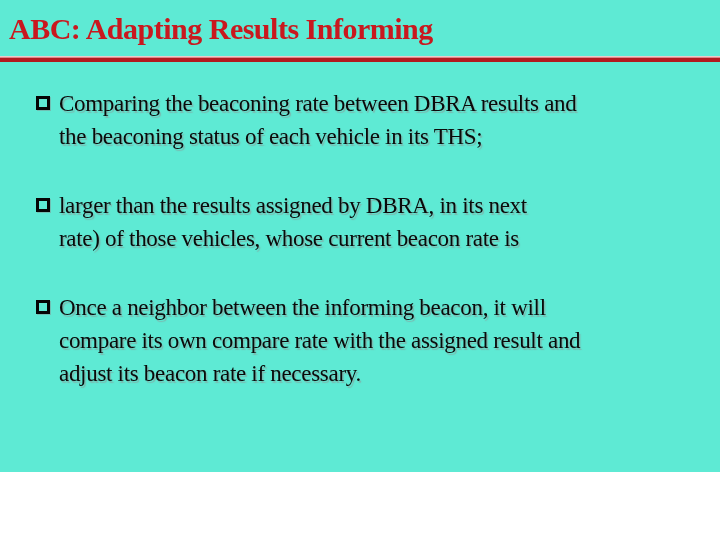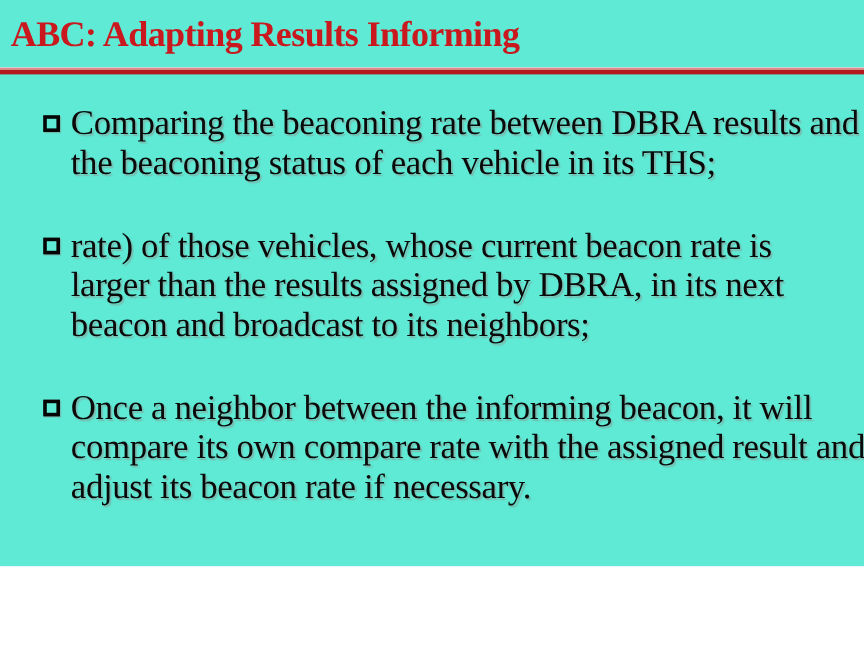--- a/index.html
+++ b/index.html
@@ -50,21 +50,21 @@
     width: 8px;
     height: 8px;
     border: 3px solid #050505;
     margin-top: 9px;
     box-shadow: 1px 1px 0 rgba(140,140,140,0.45);
   }
   .lines {
     margin-left: 9px;
   }
   .line {
-    font-size: 29px;
+    font-size: 23px;
     line-height: 33px;
     letter-spacing: -0.3px;
     color: #0a0a0a;
     white-space: nowrap;
     text-shadow: 1.5px 1.5px 1px rgba(145,145,145,0.55);
   }
   .page-number {
     position: absolute;
     left: 653px;
     top: 472px;
@@ -83,23 +83,22 @@
       <div class="bullet">
         <span class="marker"></span>
         <div class="lines">
           <div class="line">Comparing the beaconing rate between DBRA results and</div>
           <div class="line">the beaconing status of each vehicle in its THS;</div>
         </div>
       </div>
       <div class="bullet">
         <span class="marker"></span>
         <div class="lines">
+          <div class="line">larger than the results assigned by DBRA, in its next</div>
           <div class="line">rate) of those vehicles, whose current beacon rate is</div>
-          <div class="line">larger than the results assigned by DBRA, in its next</div>
-          <div class="line">beacon and broadcast to its neighbors;</div>
         </div>
       </div>
       <div class="bullet">
         <span class="marker"></span>
         <div class="lines">
           <div class="line">Once a neighbor between the informing beacon, it will</div>
           <div class="line">compare its own compare rate with the assigned result and</div>
           <div class="line">adjust its beacon rate if necessary.</div>
         </div>
       </div>

